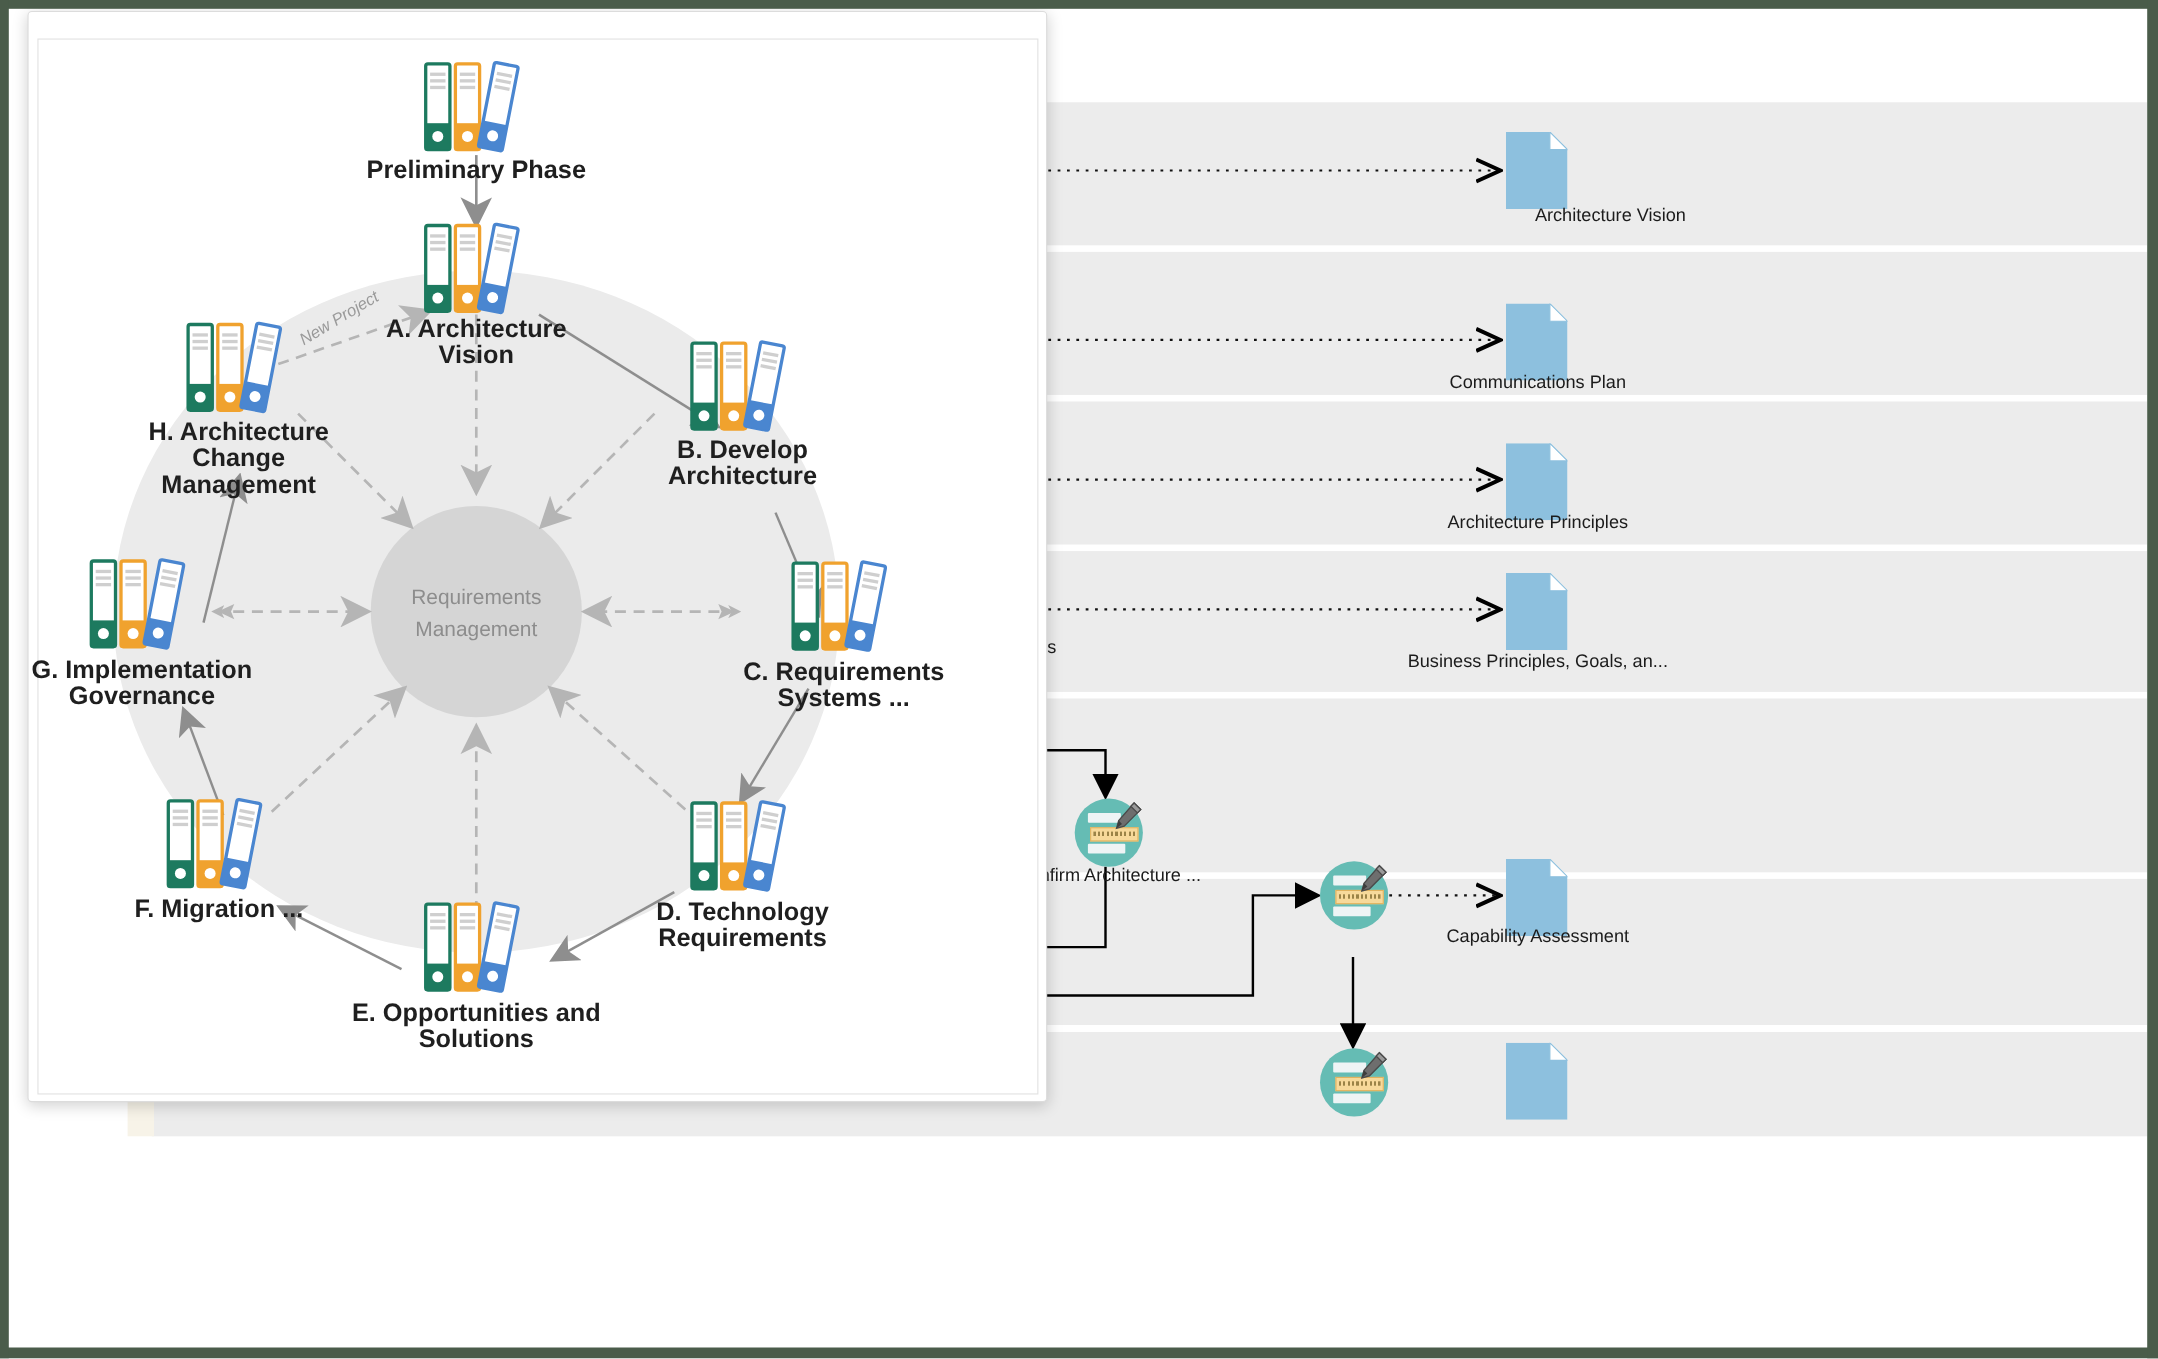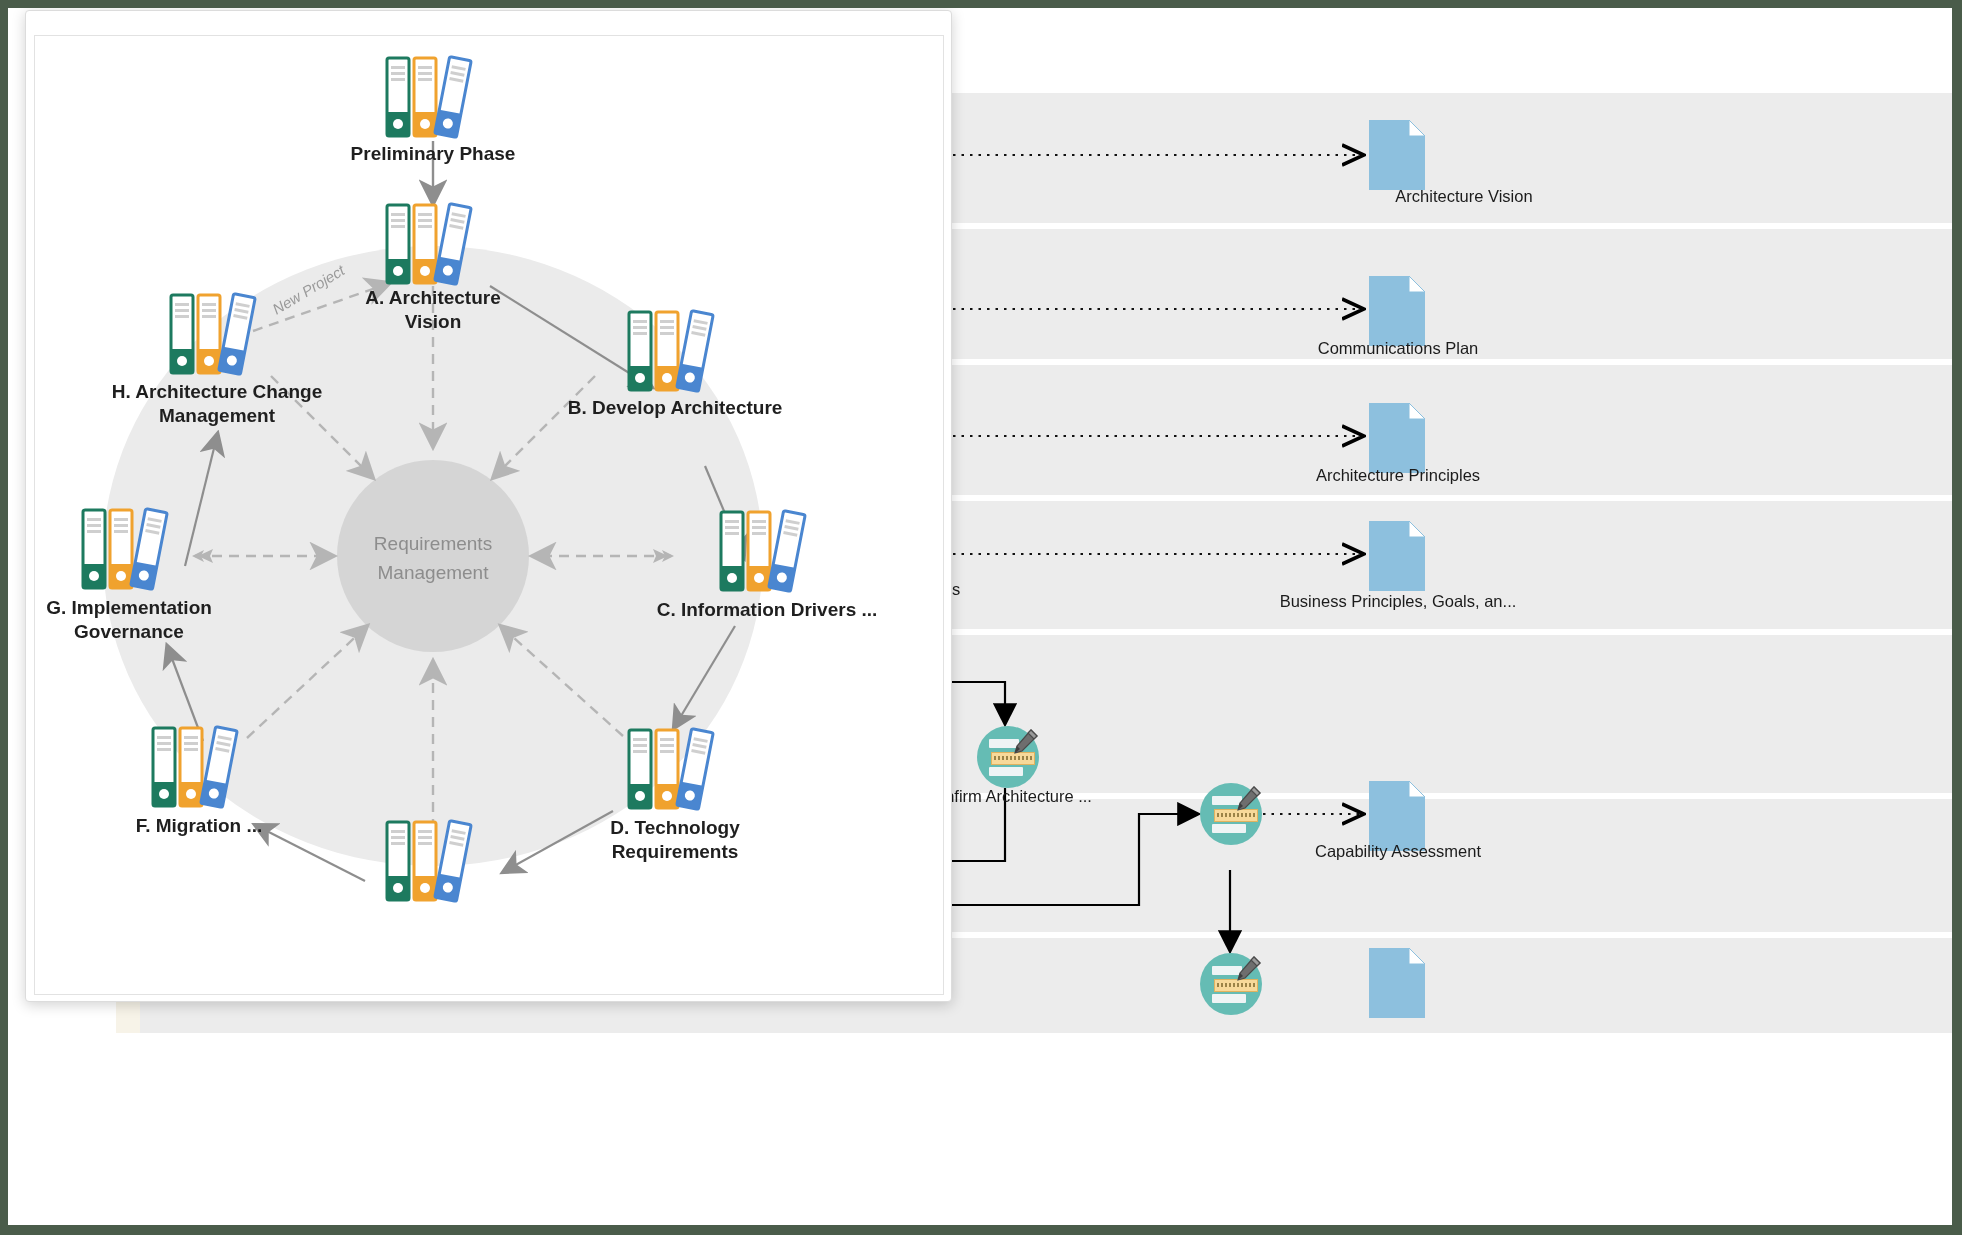--- a/index.html
+++ b/index.html
@@ -57,21 +57,21 @@
 
   
   #adm{position:absolute;left:25px;top:10px;width:925px;height:990px;
        background:#ffffff;border:1px solid #dcdcdc;border-radius:4px;
        box-shadow:0 3px 14px rgba(0,0,0,.18);}
   #adm-inner{position:absolute;left:8px;top:24px;width:908px;height:958px;
              background:#ffffff;border:1px solid #e2e2e2;}
   #admsvg{position:absolute;left:0;top:0;width:908px;height:958px;overflow:visible;}
 
   .phase{position:absolute;width:104px;height:86px;}
-  .phaselabel{position:absolute;width:230px;text-align:center;font-size:19px;
+  .phaselabel{position:absolute;width:230px;text-align:center;font-size:23px;
               font-weight:bold;color:#1f1f1f;line-height:24px;}
   .reqlabel{position:absolute;width:230px;text-align:center;font-size:19px;
             color:#8d8d8d;line-height:29px;}
   .newproj{position:absolute;font-size:15px;font-style:italic;color:#9a9a9a;
            transform:rotate(-31deg);}
 </style>
 </head>
 <body>
 
 <div id="root">
@@ -482,21 +482,21 @@
           <g transform="rotate(11 72 43)">
               <rect x="61" y="4" width="22" height="78" rx="2" fill="#fff" stroke="#4a86d0" stroke-width="3"></rect>
               <rect x="61" y="58" width="22" height="24" fill="#4a86d0"></rect>
               <circle cx="72" cy="70" r="5" fill="#fff"></circle>
               <rect x="65" y="12" width="14" height="3" fill="#cfcfcf"></rect>
               <rect x="65" y="18" width="14" height="3" fill="#cfcfcf"></rect>
               <rect x="65" y="24" width="14" height="3" fill="#cfcfcf"></rect>
             </g>
         </svg>
       </div>
-      <div class="phaselabel" style="left:617px;top:562px;">C. Information Drivers ...</div>
+      <div class="phaselabel" style="left:617px;top:562px;">C. Requirements Systems ...</div>
 
       <div class="phase" style="left:588px;top:690px;">
         <svg viewBox="0 0 104 86" width="104" height="86">
           <g>
               <rect x="6" y="4" width="22" height="78" rx="2" fill="#fff" stroke="#1d7a5f" stroke-width="3"></rect>
               <rect x="6" y="58" width="22" height="24" fill="#1d7a5f"></rect>
               <circle cx="17" cy="70" r="5" fill="#fff"></circle>
               <rect x="10" y="12" width="14" height="3" fill="#cfcfcf"></rect>
               <rect x="10" y="18" width="14" height="3" fill="#cfcfcf"></rect>
               <rect x="10" y="24" width="14" height="3" fill="#cfcfcf"></rect>
@@ -543,20 +543,22 @@
           <g transform="rotate(11 72 43)">
               <rect x="61" y="4" width="22" height="78" rx="2" fill="#fff" stroke="#4a86d0" stroke-width="3"></rect>
               <rect x="61" y="58" width="22" height="24" fill="#4a86d0"></rect>
               <circle cx="72" cy="70" r="5" fill="#fff"></circle>
               <rect x="65" y="12" width="14" height="3" fill="#cfcfcf"></rect>
               <rect x="65" y="18" width="14" height="3" fill="#cfcfcf"></rect>
               <rect x="65" y="24" width="14" height="3" fill="#cfcfcf"></rect>
             </g>
         </svg>
       </div>
+      <div class="phaselabel" style="left:283px;top:872px;white-space:pre-line;">E. Opportunities and
+Solutions</div>
 
       <div class="phase" style="left:112px;top:688px;">
         <svg viewBox="0 0 104 86" width="104" height="86">
           <g>
               <rect x="6" y="4" width="22" height="78" rx="2" fill="#fff" stroke="#1d7a5f" stroke-width="3"></rect>
               <rect x="6" y="58" width="22" height="24" fill="#1d7a5f"></rect>
               <circle cx="17" cy="70" r="5" fill="#fff"></circle>
               <rect x="10" y="12" width="14" height="3" fill="#cfcfcf"></rect>
               <rect x="10" y="18" width="14" height="3" fill="#cfcfcf"></rect>
               <rect x="10" y="24" width="14" height="3" fill="#cfcfcf"></rect>

